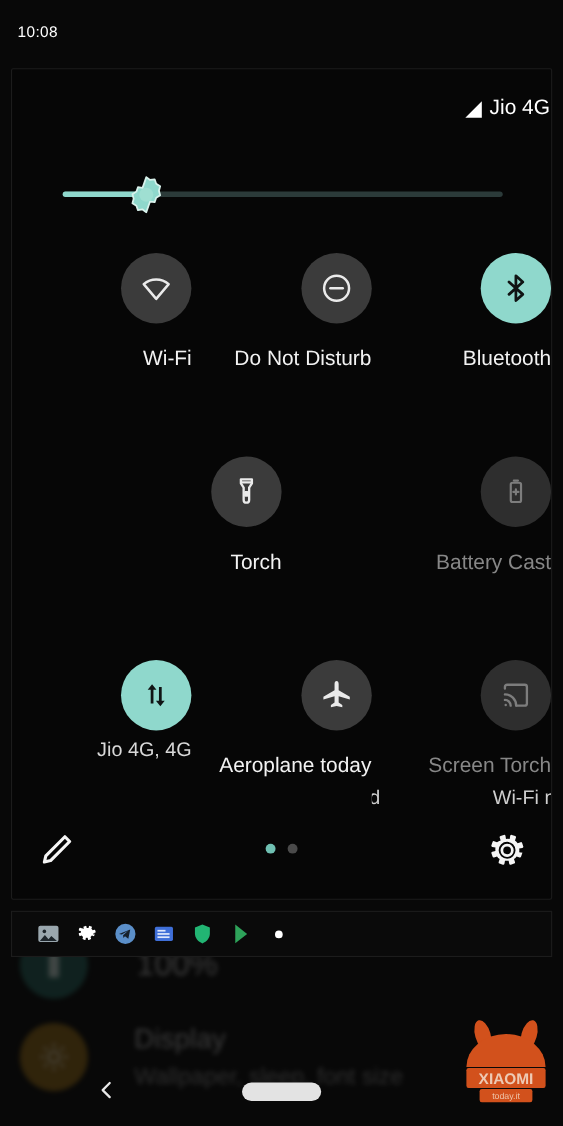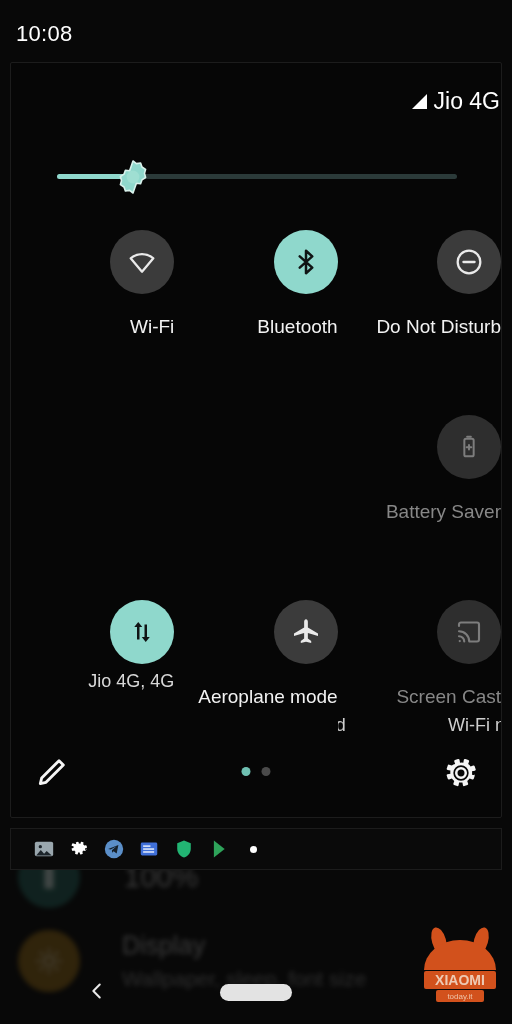--- a/index.html
+++ b/index.html
@@ -48,26 +48,26 @@
   #bgDisplay .bg-icon { background:#a2761e; }
   .sun-mini { width:30px; height:30px; }
 
   
   .statusbar {
     position:absolute; top:0; left:0; right:0; height:62px;
     z-index:6; color:#fff;
   }
   .sb-clock {
     position:absolute; left:16px; top:21px;
-    font-size:22px; font-weight:400; letter-spacing:.3px; color:#fff;
+    font-size:14px; font-weight:400; letter-spacing:.3px; color:#fff;
   }
   .sb-right {
     position:absolute; right:12px; top:88px;
     display:flex; align-items:flex-start; gap:8px;
-    font-size:23px; color:#fff;
+    font-size:19px; color:#fff;
   }
   .sb-carrier { display:flex; align-items:center; gap:7px; }
   .sig {
     width:0; height:0;
     border-style:solid;
     border-width:0 0 15px 15px;
     border-color:transparent transparent #fff transparent;
     display:block;
   }
   .sig.weak { border-width:0 0 15px 11px; }
@@ -267,84 +267,94 @@
       <div class="tile">
         <div class="tile-circle">
           <svg viewBox="0 0 24 24" width="32" height="32" fill="none" stroke="#eaeaea" stroke-width="1.7" stroke-linejoin="round">
             <path d="M3.5 9.2a13 13 0 0117 0L12 19.3z"></path>
           </svg>
         </div>
         <div class="tile-label">Wi-Fi</div>
       </div>
 
       <div class="tile">
-        <div class="tile-circle on">
-          <svg viewBox="0 0 24 24" width="30" height="30" fill="none" stroke="#101414" stroke-width="2" stroke-linecap="round" stroke-linejoin="round">
-            <path d="M7 7.5l10 9L12 21V3l5 4.5-10 9"></path>
-          </svg>
-        </div>
-        <div class="tile-label">Bluetooth</div>
-      </div>
-
-      <div class="tile">
         <div class="tile-circle">
           <svg viewBox="0 0 24 24" width="32" height="32" fill="none" stroke="#eaeaea" stroke-width="1.7" stroke-linecap="round">
             <circle cx="12" cy="12" r="8.5"></circle>
             <path d="M7.8 12h8.4"></path>
           </svg>
         </div>
         <div class="tile-label">Do Not Disturb</div>
       </div>
+
+      <div class="tile">
+        <div class="tile-circle on">
+          <svg viewBox="0 0 24 24" width="30" height="30" fill="none" stroke="#101414" stroke-width="2" stroke-linecap="round" stroke-linejoin="round">
+            <path d="M7 7.5l10 9L12 21V3l5 4.5-10 9"></path>
+          </svg>
+        </div>
+        <div class="tile-label">Bluetooth</div>
+      </div>
     </div>
 
     <div class="tile-row">
+      <div class="tile">
+        <div class="tile-circle">
+          <svg viewBox="0 0 24 24" width="30" height="30" fill="none" stroke="#eaeaea" stroke-width="1.7" stroke-linejoin="round">
+            <path d="M8 3h8v3l-2 3v9a2 2 0 01-4 0V9L8 6z"></path>
+            <path d="M8 5.2h8"></path>
+            <path d="M11.2 12.4h1.6v2.4h-1.6z"></path>
+          </svg>
+        </div>
+        <div class="tile-label">Torch</div>
+      </div>
 
 
       <div class="tile">
         <div class="tile-circle dim">
           <svg viewBox="0 0 24 24" width="28" height="28" fill="none" stroke="#7d7d7d" stroke-width="1.7" stroke-linecap="round" stroke-linejoin="round">
             <rect x="8" y="5" width="8" height="15" rx="1.4"></rect>
             <path d="M10.4 3.3h3.2"></path>
             <path d="M12 10.2v4M10 12.2h4"></path>
           </svg>
         </div>
-        <div class="tile-label dim">Battery Saver</div>
+        <div class="tile-label dim">Battery Cast</div>
       </div>
     </div>
 
     <div class="tile-row">
       <div class="tile">
         <div class="tile-circle on">
           <svg viewBox="0 0 24 24" width="30" height="30" fill="#101414">
             <path d="M9 4l3.2 4H10v10H8V8H5.8z"></path>
             <path d="M15 20l-3.2-4H14V6h2v10h2.2z"></path>
           </svg>
         </div>
         <div class="tile-sub">Jio 4G, 4G</div>
       </div>
 
       <div class="tile">
         <div class="tile-circle">
           <svg viewBox="0 0 24 24" width="32" height="32" fill="#eaeaea">
             <path d="M12 2.4c.85 0 1.4.9 1.4 2v4.3l7.6 4.4v1.9l-7.6-2.3v4.2l2.5 1.8v1.5L12 19.4l-3.9.8v-1.5l2.5-1.8v-4.2L3 15v-1.9l7.6-4.4V4.4c0-1.1.55-2 1.4-2z"></path>
           </svg>
         </div>
-        <div class="tile-label">Aeroplane mode</div>
+        <div class="tile-label">Aeroplane today</div>
       </div>
 
       <div class="tile">
         <div class="tile-circle dim">
           <svg viewBox="0 0 24 24" width="30" height="30" fill="none" stroke="#7d7d7d" stroke-width="1.7" stroke-linecap="round" stroke-linejoin="round">
             <path d="M4 7.2V6a1.6 1.6 0 011.6-1.6h12.8A1.6 1.6 0 0120 6v12a1.6 1.6 0 01-1.6 1.6H13"></path>
             <path d="M4 11.4a8.2 8.2 0 018.2 8.2"></path>
             <path d="M4 15.4a4.2 4.2 0 014.2 4.2"></path>
             <circle cx="4.6" cy="19.2" r=".9" fill="#7d7d7d" stroke="none"></circle>
           </svg>
         </div>
-        <div class="tile-label dim">Screen Cast</div>
+        <div class="tile-label dim">Screen Torch</div>
         <div class="ghost-row">
           <span class="ghost-a">ed</span>
           <span class="ghost-b">Wi-Fi no</span>
         </div>
       </div>
     </div>
   </div>
 
   <div class="qs-footer">
     <div class="qs-edit">

